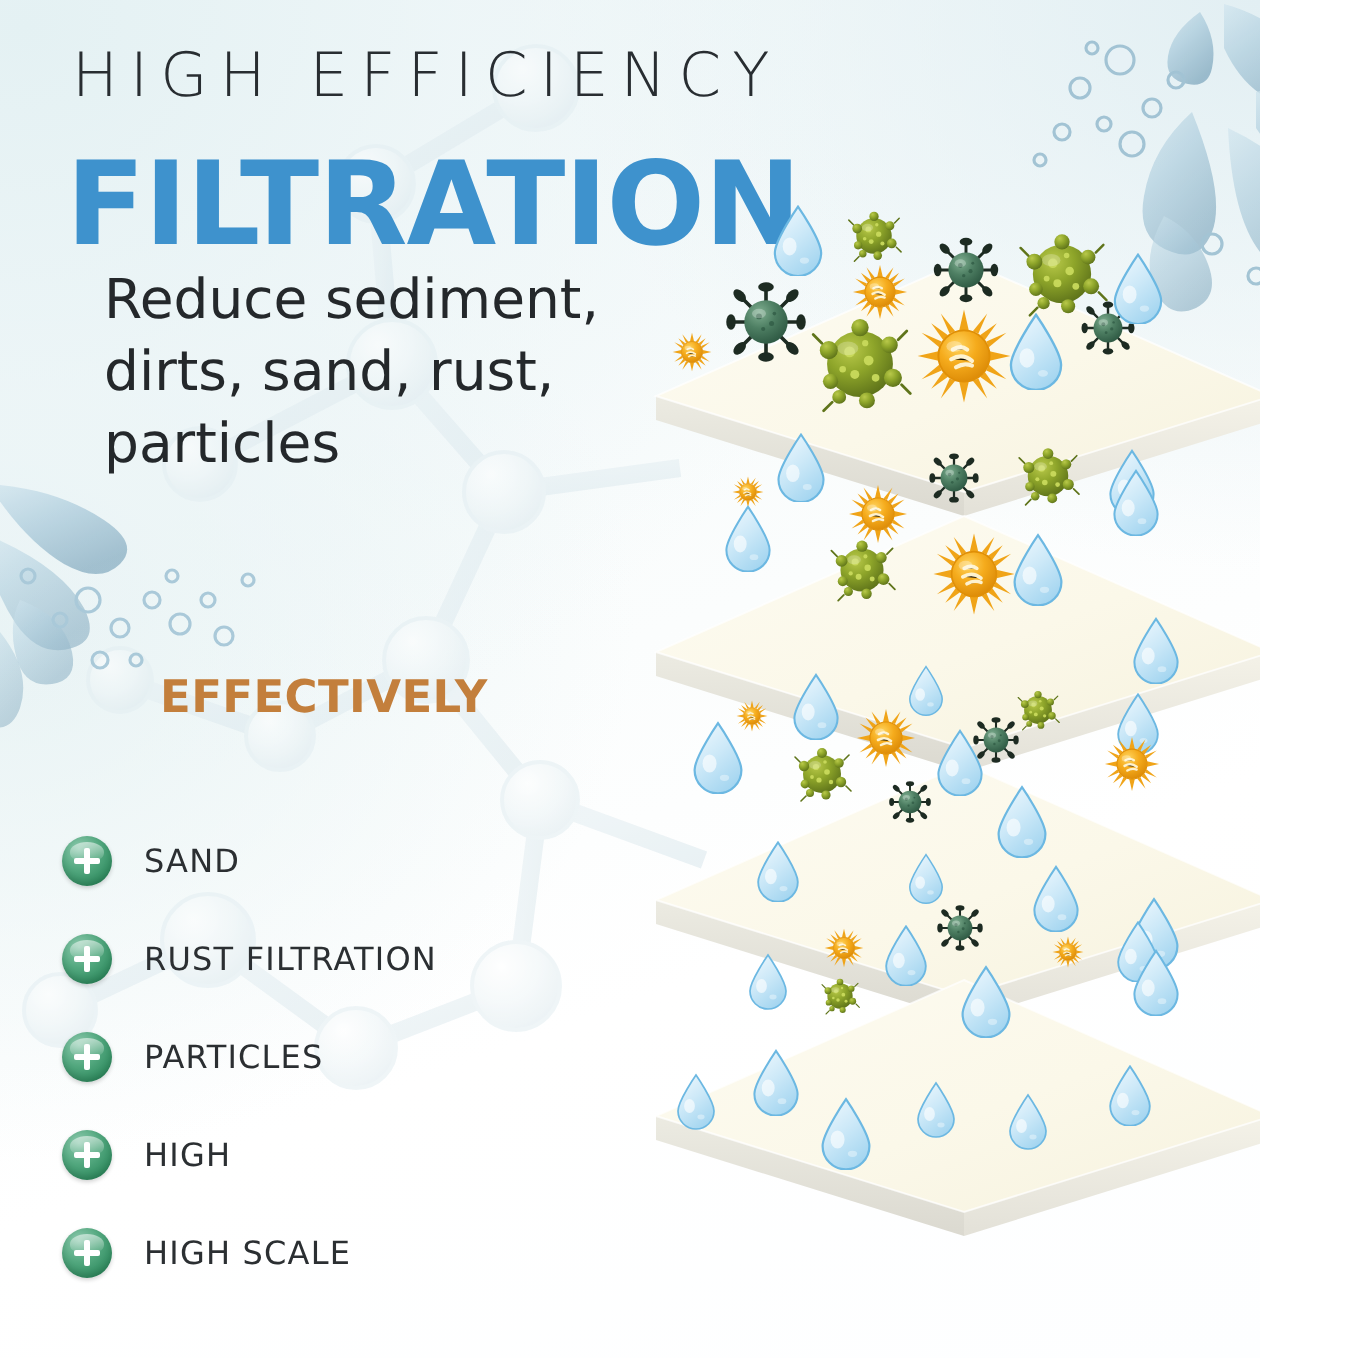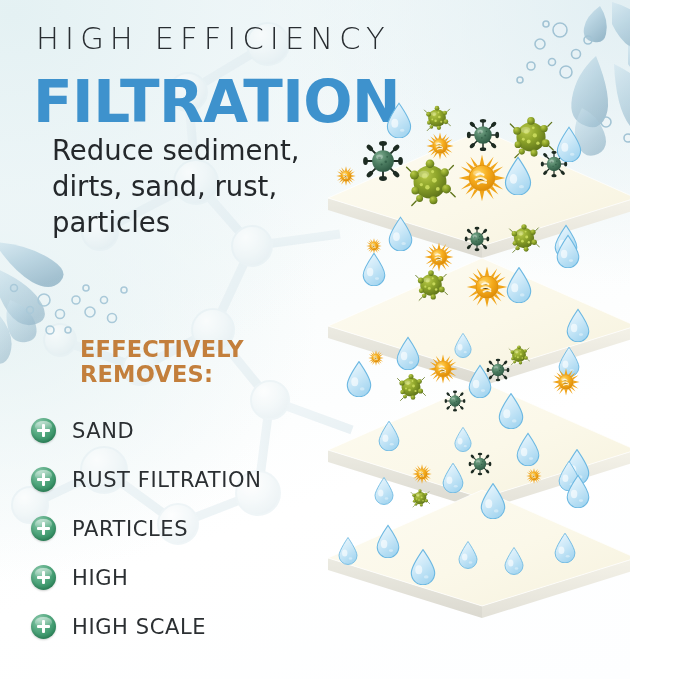--- a/index.html
+++ b/index.html
@@ -76,21 +76,21 @@
   }
   .bullet-icon::before { left:6px; top:11.2px; width:13px; height:3.2px; }
   .bullet-icon::after  { left:10.9px; top:6.2px; width:3.2px; height:13px; }
   .bullet-gloss {
     position:absolute; left:4px; top:2.5px; width:17px; height:10px;
     border-radius:50% 50% 45% 45%;
     background:linear-gradient(180deg, rgba(255,255,255,0.55) 0%, rgba(255,255,255,0.03) 100%);
     pointer-events:none;
   }
   .bullet-label {
-    font-size:21px; letter-spacing:0.6px; color:#2b2f32; font-weight:400;
+    font-size:16px; letter-spacing:0.6px; color:#2b2f32; font-weight:400;
     font-family:"DejaVu Sans", sans-serif; white-space:nowrap;
   }
 
   
   .stack { position:absolute; left:318px; top:96px; width:361px; height:583px; }
   .stack svg { display:block; }
 </style>
 </head>
 <body>
 
@@ -204,21 +204,20 @@
   <div class="text-col">
 
     <div class="kicker">HIGH EFFICIENCY</div>
 
     <div class="headline">FILTRATION</div>
 
     <div class="subhead">Reduce sediment, dirts, sand, rust, particles</div>
 
     <div class="removes-title">
       <span>EFFECTIVELY</span><br>
-      <span>REMOVES:</span>
     </div>
 
     <div class="bullet-list">
       <div class="bullet-row">
         <span class="bullet-icon">
             <span class="bullet-gloss"></span>
           </span>
         <span class="bullet-label">SAND</span>
       </div>
       <div class="bullet-row">

